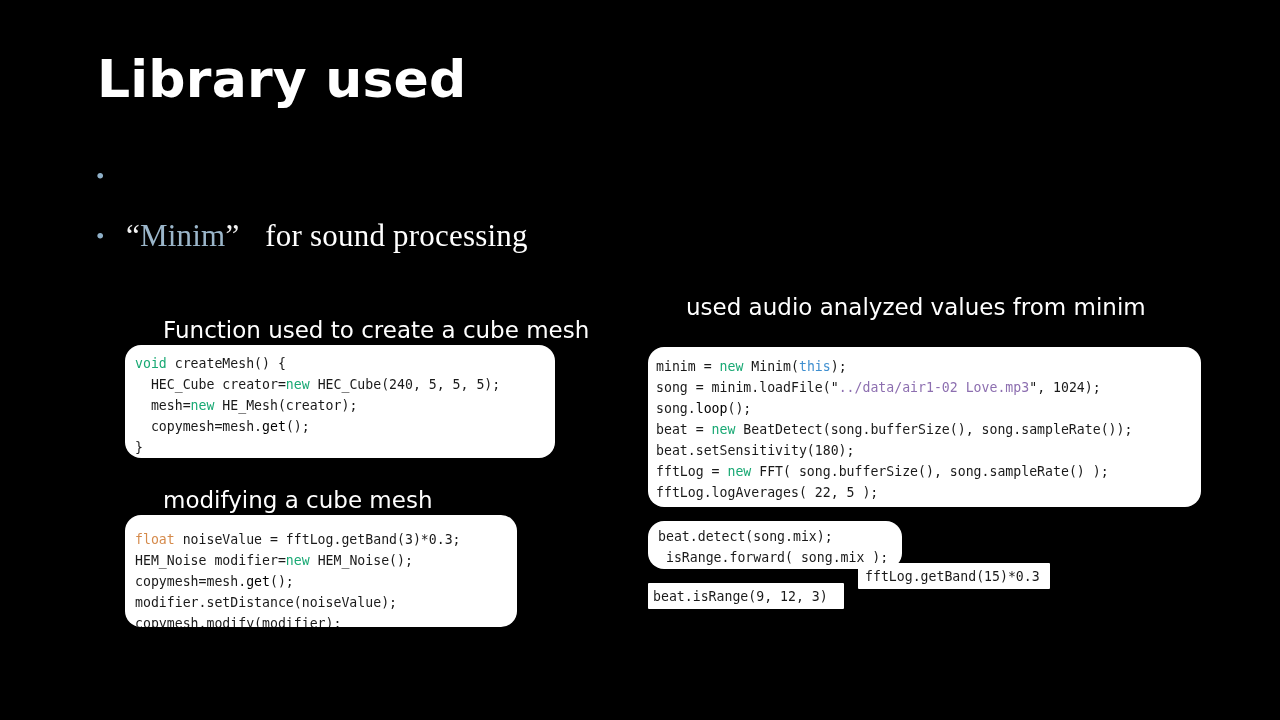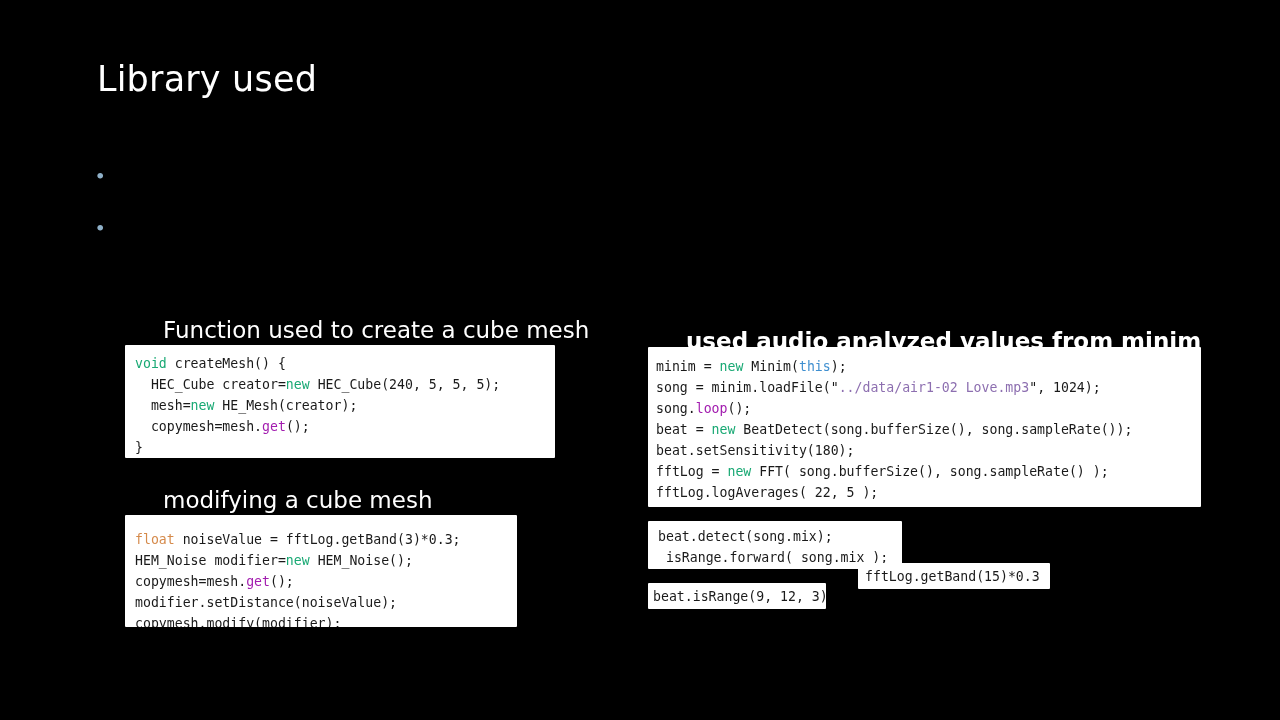--- a/index.html
+++ b/index.html
@@ -14,22 +14,22 @@
     position: relative;
     font-family: "Liberation Sans", sans-serif;
   }
 
   
   .slide-title {
     position: absolute;
     left: 97px;
     top: 48px;
     font-family: "DejaVu Sans", sans-serif;
-    font-weight: 400;
-    font-size: 35px;
+    font-weight: 700;
+    font-size: 52px;
     line-height: 62px;
     color: #ffffff;
     letter-spacing: 0.2px;
     white-space: nowrap;
     text-align: right;
   }
 
   
   .bullet-list {
     position: absolute;
@@ -73,27 +73,27 @@
     position: absolute;
     font-family: "DejaVu Sans", sans-serif;
     font-size: 23px;
     font-weight: 400;
     color: #ffffff;
     white-space: nowrap;
     margin-left: 36px;
   }
   #heading-left-1  { left: 127px; top: 317px; }
   #heading-left-2  { left: 127px; top: 487px; }
-  #heading-right-1 { left: 650px; top: 328px; font-weight: bold; }
+  #heading-right-1 { left: 650px; top: 294px; }
 
   
   .code-box {
     position: absolute;
     background: #ffffff;
-    border-radius: 1px;
+    border-radius: 16px;
     box-sizing: border-box;
     font-family: "DejaVu Sans Mono", monospace;
     font-size: 13.2px;
     line-height: 21px;
     color: #1a1a1a;
     white-space: pre;
     overflow: hidden;
   }
   .code-box.sharp { border-radius: 1px; }
 
@@ -112,50 +112,51 @@
     width: 553px; height: 160px;
     padding: 9px 8px 6px 8px;
   }
   #code-right-2 {
     left: 648px; top: 521px;
     width: 254px; height: 48px;
     padding: 5px 8px 4px 10px;
   }
   #code-right-3 {
     left: 648px; top: 583px;
-    width: 178px; height: 26px;
+    width: 196px; height: 26px;
     padding: 3px 5px 3px 5px;
   }
   #code-right-4 {
     left: 858px; top: 563px;
     width: 192px; height: 26px;
     padding: 3px 5px 3px 7px;
   }
 
   
   .kw     { color: #19a974; }   
   .type   { color: #d58a4b; }   
-  .fn     { color: #a21caf; }   
+  .fn     { color: #000000; }   
   .this   { color: #3f8fd0; }   
   .str    { color: #8d6fb0; }   
   .punct  { color: #1a1a1a; }
 </style>
 </head>
 <body>
 
 <div class="slide-title">Library used</div>
 
 <div class="bullet-list">
 
   <div class="bullet-row">
     <span class="bullet-dot">•</span>
   </div>
 
   <div class="bullet-row">
     <span class="bullet-dot">•</span>
+    <span class="bullet-text"><span class="quote-mark">“</span><span class="lib-name">Minim</span><span class="quote-mark">”</span><span class="gap-sm"></span><span>for sound processing</span></span>
   </div>
 
 </div>
 
 <div class="section-heading" id="heading-left-1">Function used to create a cube mesh</div>
 
 <div class="code-box" id="code-left-1"><span class="kw">void</span> createMesh() {
   HEC_Cube creator=<span class="kw">new</span> HEC_Cube(240, 5, 5, 5);
   mesh=<span class="kw">new</span> HE_Mesh(creator);
   copymesh=mesh.<span class="fn">get</span>();

